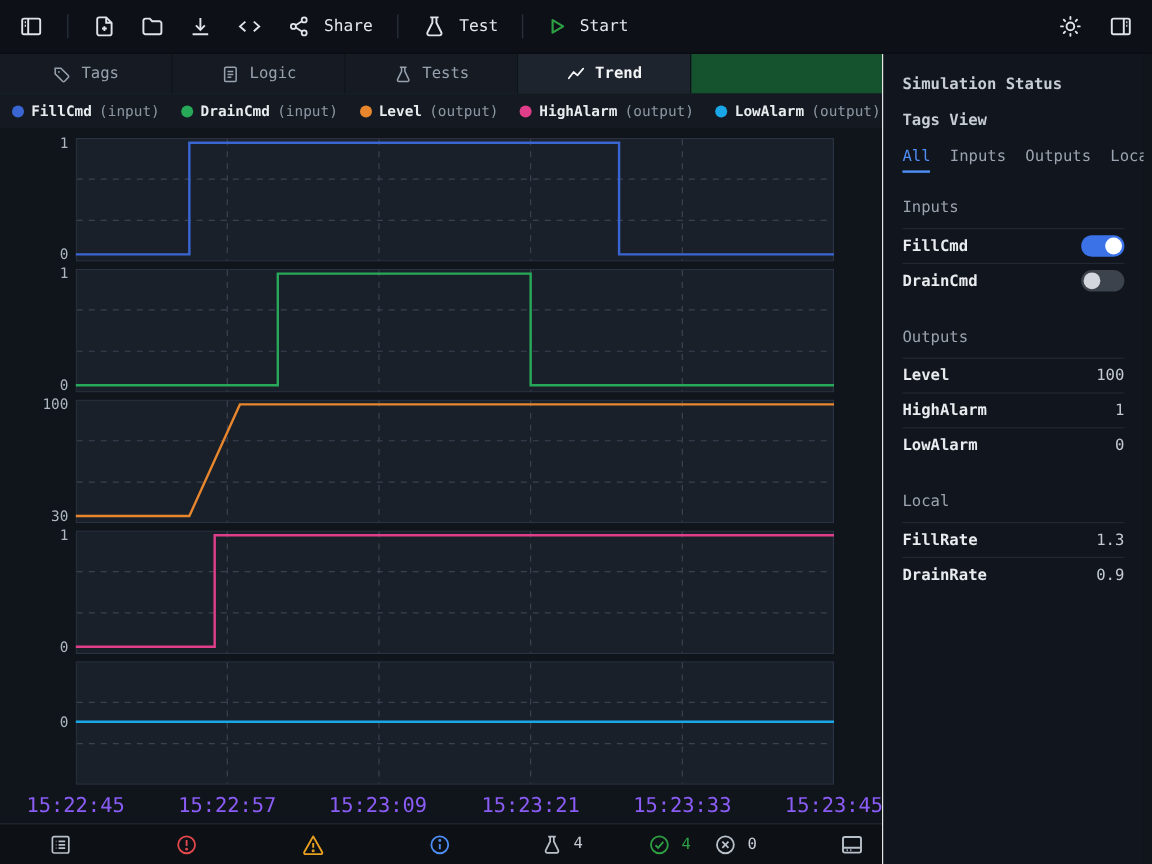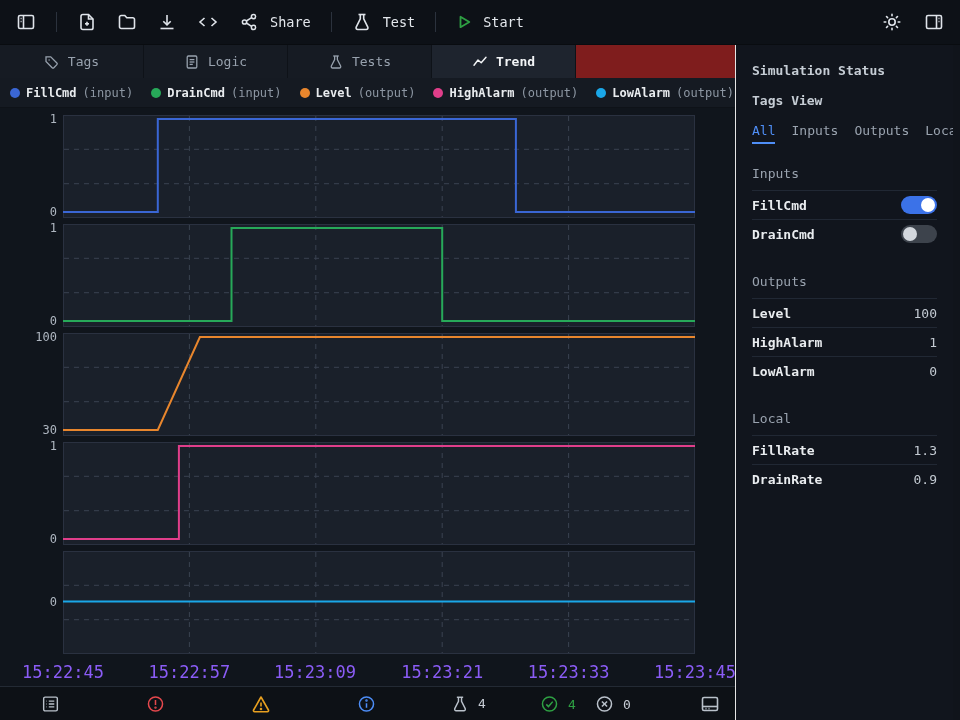--- a/index.html
+++ b/index.html
@@ -10,21 +10,21 @@
   
   .toolbar{flex:0 0 45px;background:#0d1117;display:flex;align-items:center;gap:20px;padding:0 16px;border-bottom:1px solid #090c10}
   .tb-btn{display:flex;align-items:center;gap:11px;color:#dfe4ea;cursor:pointer}
   .tb-btn span{font-size:13.5px;color:#e4e8ed}
   .sep{width:1px;height:20px;background:#2b323d}
   .tb-right{margin-left:auto;display:flex;align-items:center;gap:22px;color:#dfe4ea}
   
   .content{flex:1;display:flex;min-height:0}
   .main{width:735px;display:flex;flex-direction:column;background:#10151c}
   
-  .tabs{flex:0 0 33px;display:flex;background:#7f1d1d}
+  .tabs{flex:0 0 33px;display:flex;background:#14532d}
   .tab{width:144px;display:flex;align-items:center;justify-content:center;gap:8px;background:#161b23;color:#98a2ae;cursor:pointer;border-right:1px solid #0e1218;font-size:13px}
   .tab.active{background:#1e242e;color:#f2f4f6;font-weight:bold}
   
   .legend{flex:0 0 30px;background:#151a22;display:flex;align-items:center;gap:18px;padding:0 10px;font-size:12px;border-bottom:1px solid #0e1218}
   .lg-item{display:flex;align-items:center;gap:6px;cursor:pointer}
   .lg-dot{width:10px;height:10px;border-radius:50%}
   .lg-name{font-weight:bold;color:#e9ecef}
   .lg-kind{color:#8d97a3}
   
   .chartarea{flex:1;padding-top:7px}

